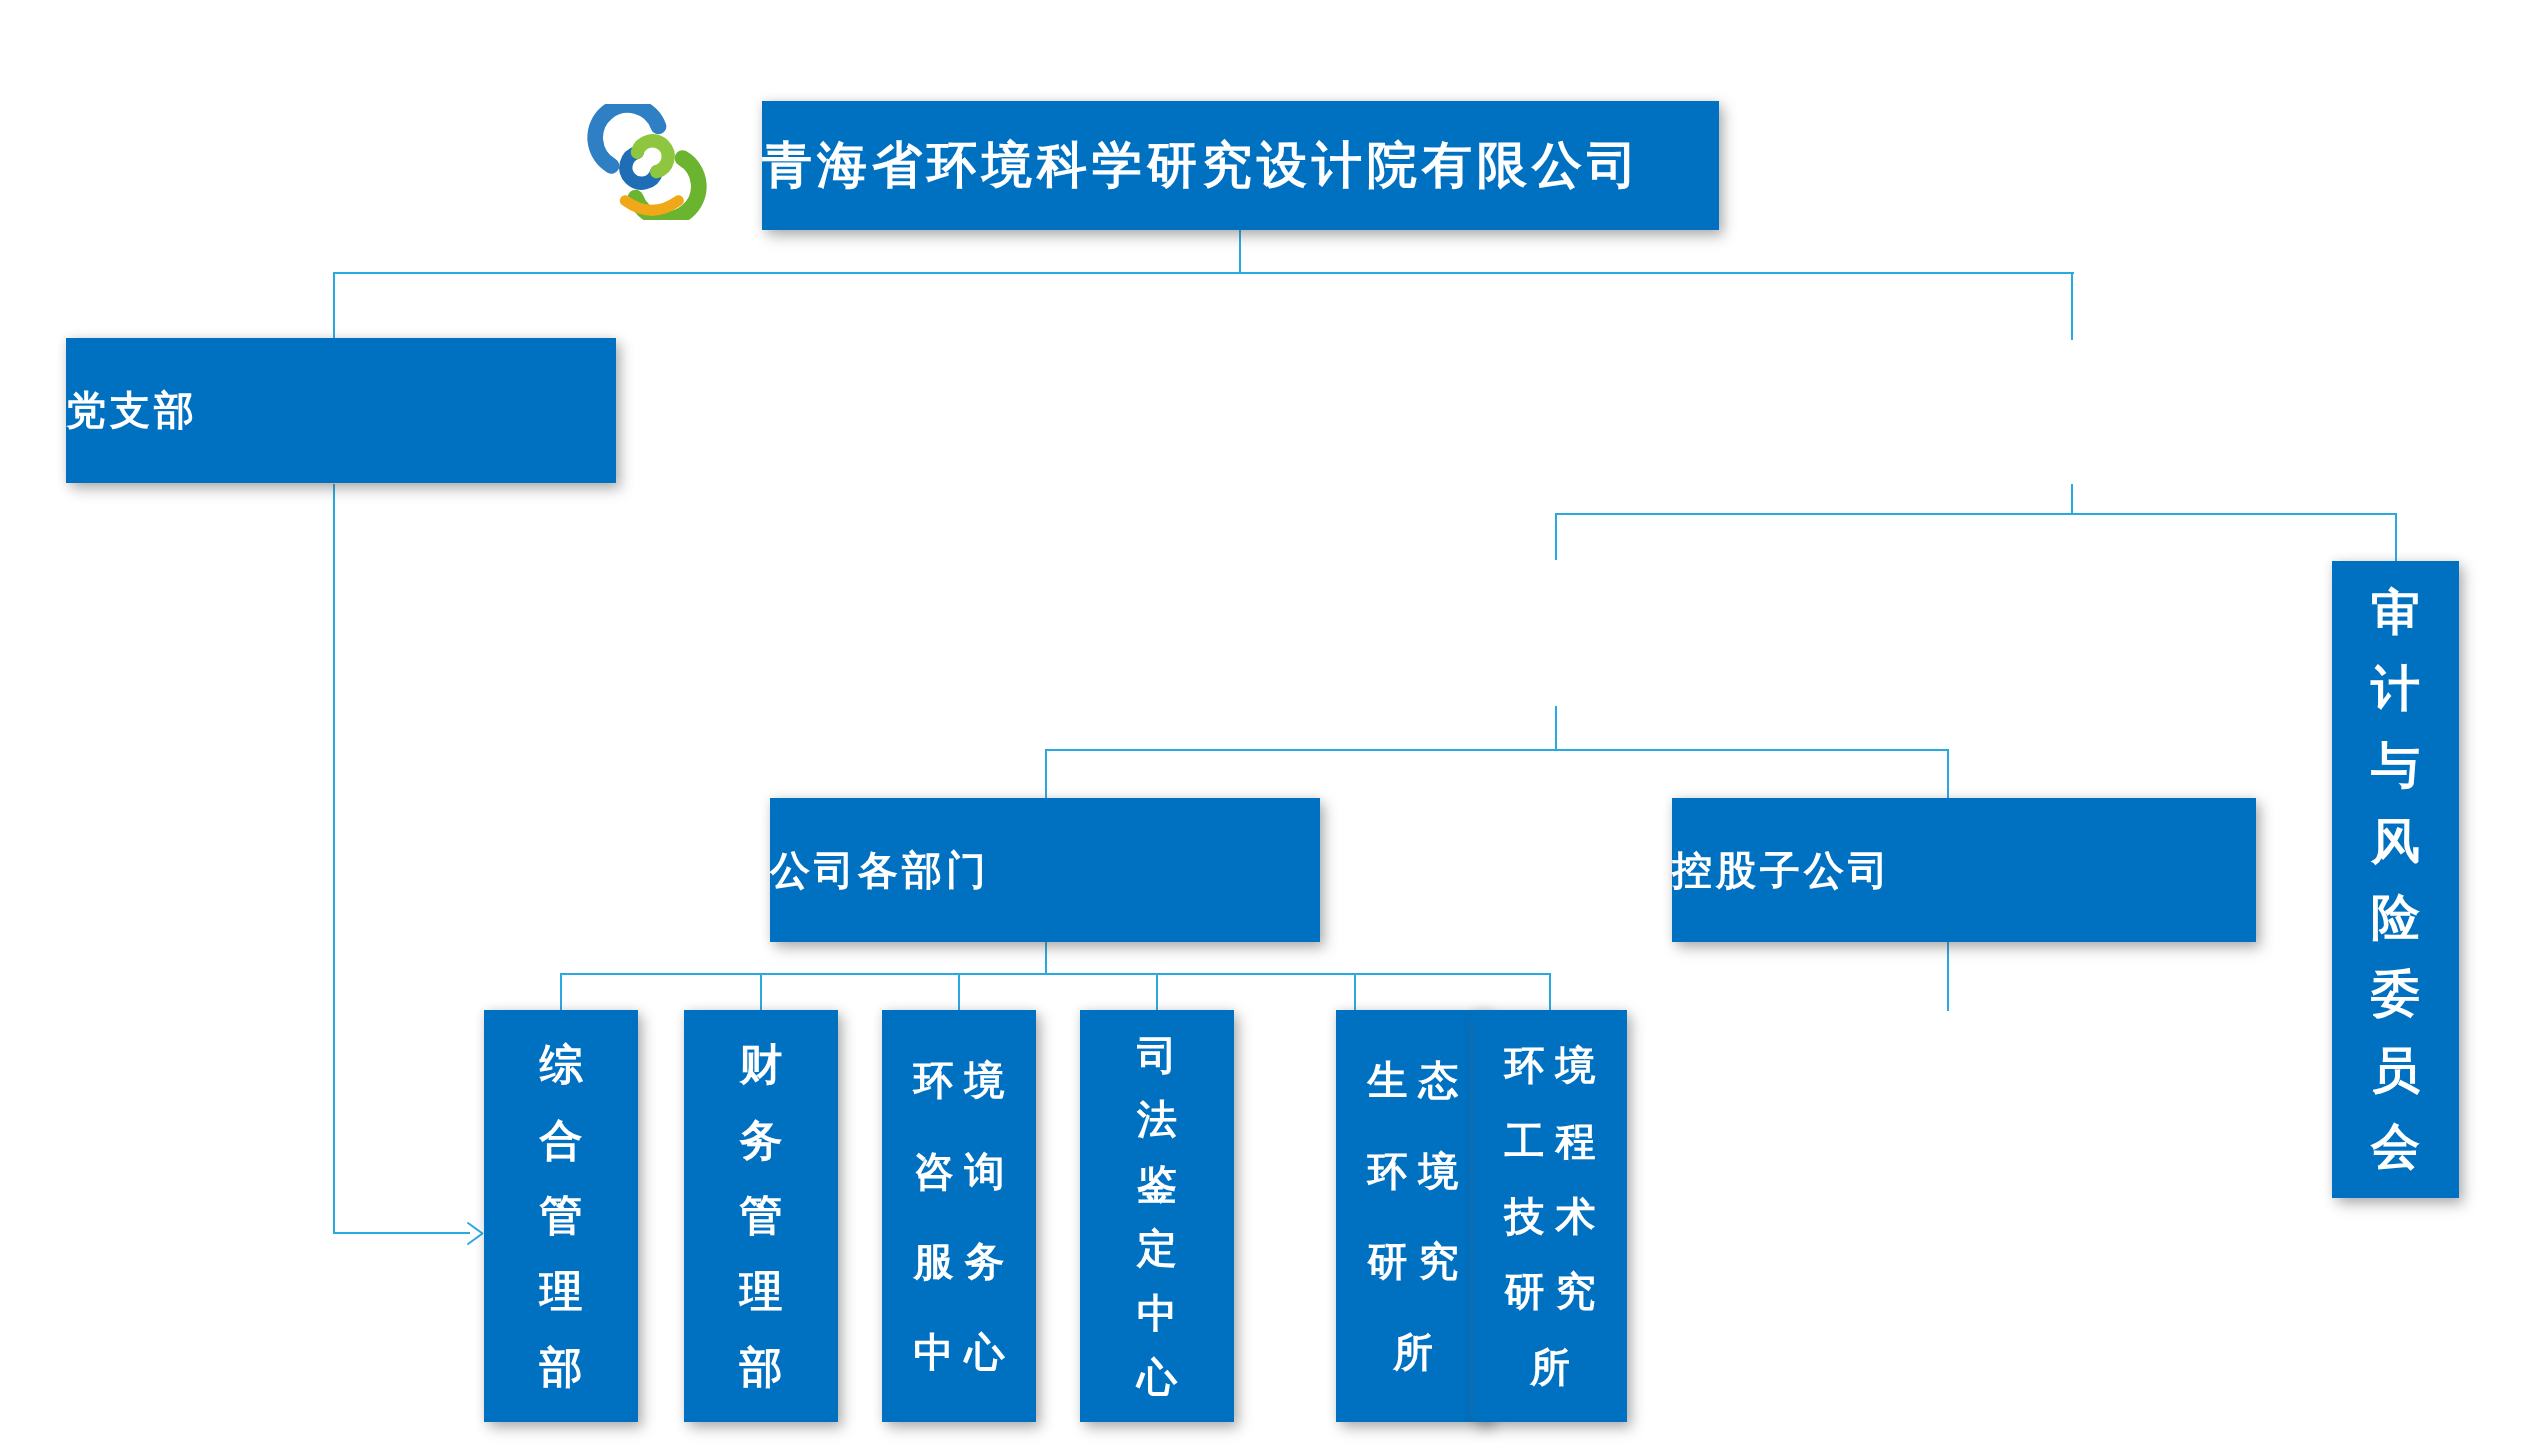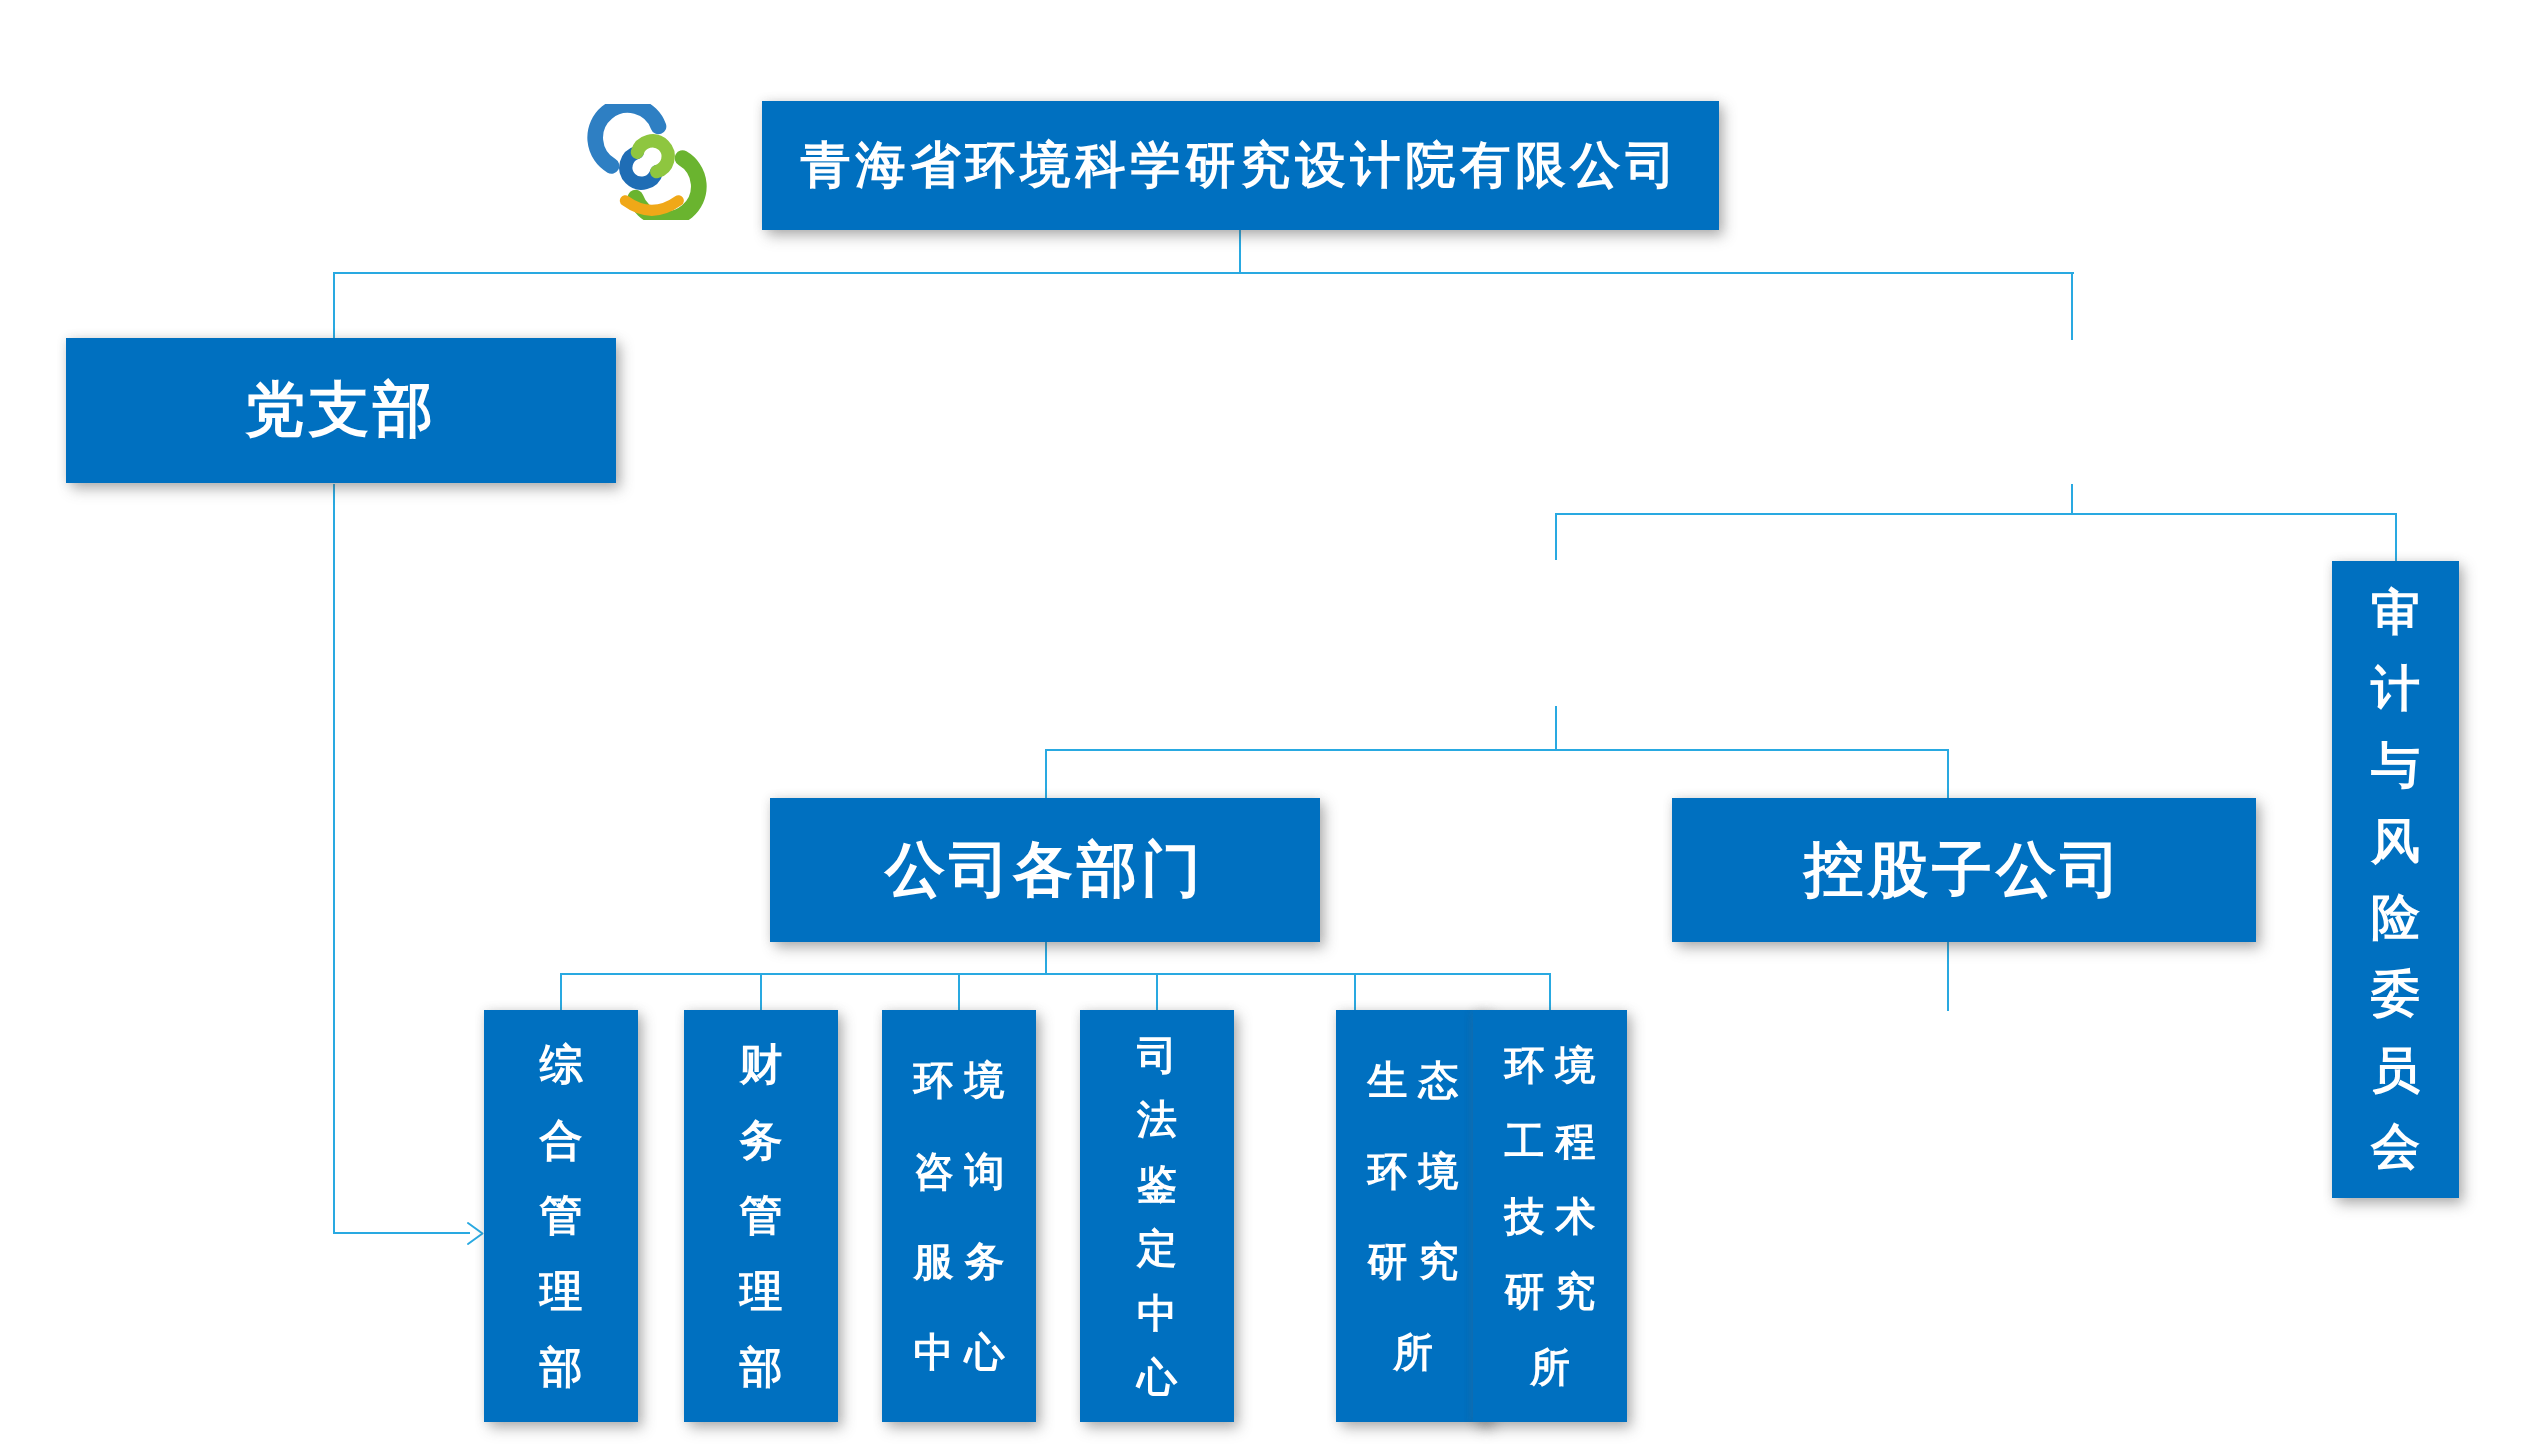--- a/index.html
+++ b/index.html
@@ -1,26 +1,26 @@
 <!DOCTYPE html>
 <html style="font-size:8px"><head>
 <meta charset="utf-8">
 <style>
   html,body{margin:0;padding:0;background:#ffffff;}
   body{width:2585px;height:1454px;overflow:hidden;
        font-family:"Liberation Sans","DejaVu Sans",sans-serif;}
   .canvas{position:relative;width:2585px;height:1454px;background:#ffffff;}
 
   .node{position:absolute;background:#0070c0;color:#ffffff;font-weight:700;
-        display:flex;align-items:center;justify-content:center;
+        display:flex;align-items:center;
         box-shadow:4.5px 6px 13px rgba(70,70,70,.40), 0 0 9px rgba(120,120,120,.18);}
   .node .label{text-align:center;white-space:nowrap;}
 
   .lbl-xl{font-size:50px;letter-spacing:5px;}
-  .lbl-lg{font-size:60px;letter-spacing:4px;font-family:Liberation Mono, monospace;}
+  .lbl-lg{font-size:40px;letter-spacing:4px;font-family:Liberation Mono, monospace;}
 
   .vstack{flex-direction:column;justify-content:space-evenly;align-items:center;}
   .vstack .row{text-align:center;line-height:1;white-space:nowrap;}
   .f85 .row{font-size:43px;}
   .f80 .row{font-size:40px;letter-spacing:.28em;margin-left:.28em;}
   .f80 .row.single{letter-spacing:0;margin-left:0;}
   .audit .row{font-size:49px;}
   .bigrows .row{font-size:53px;letter-spacing:3px;}
 
   .cline{position:absolute;background:#29a9e1;}

